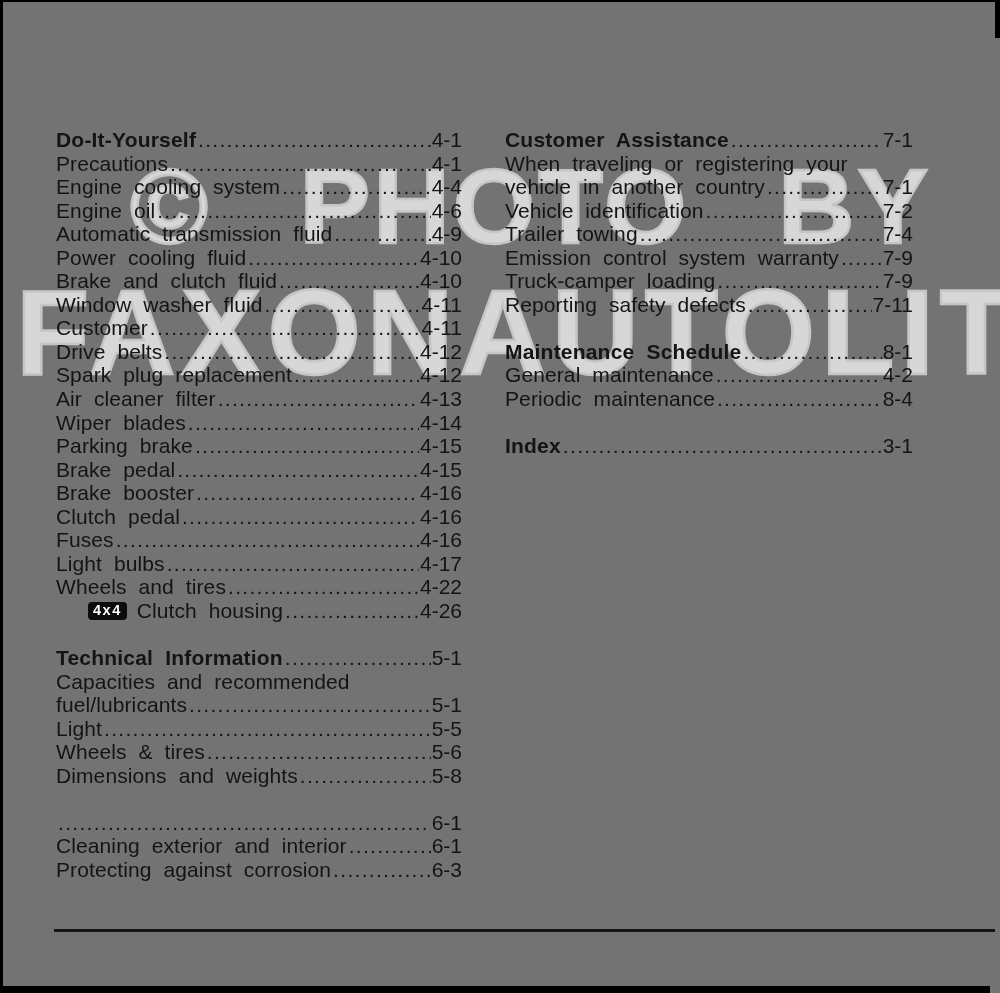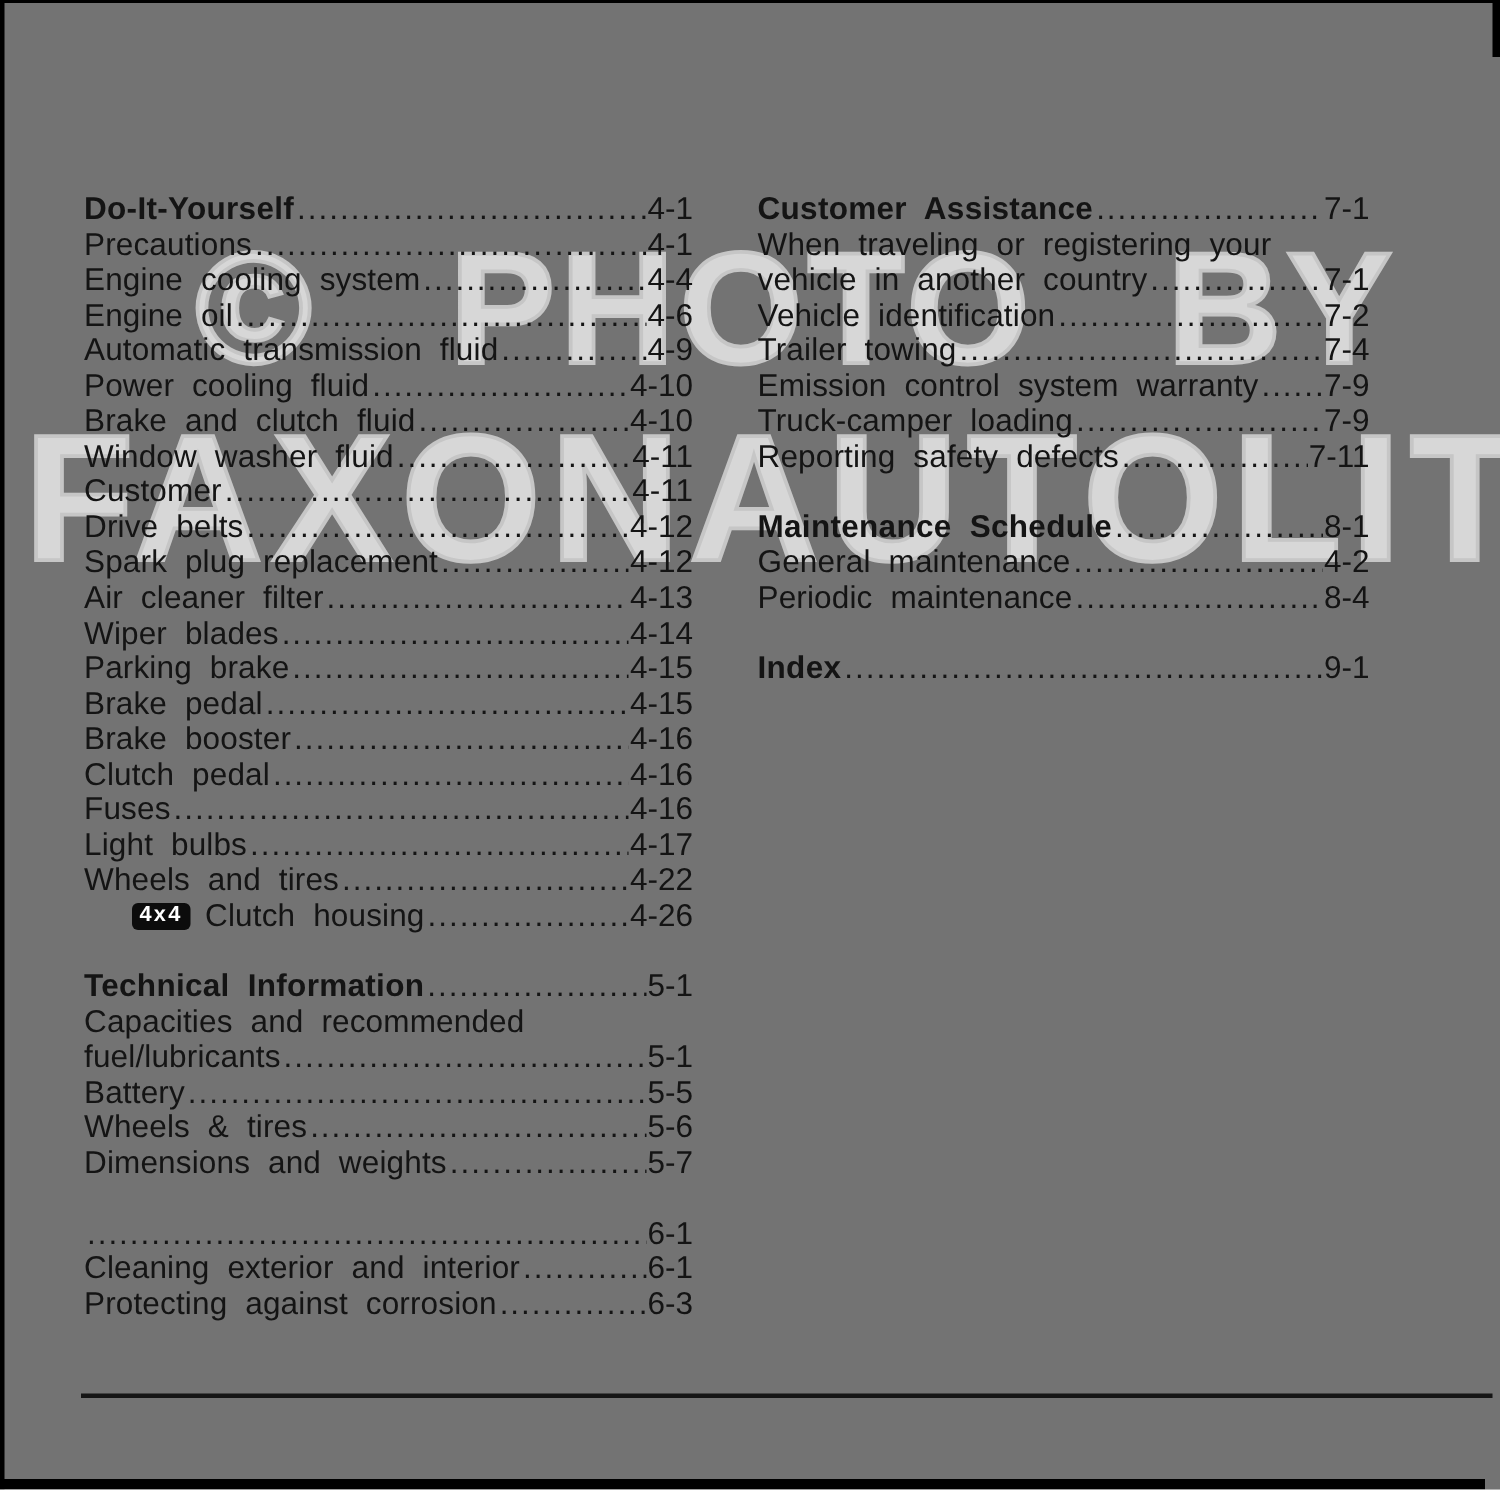--- a/index.html
+++ b/index.html
@@ -194,33 +194,33 @@
         </div>
         <div class="toc-row">
           <span class="entry-label">Capacities and recommended</span>
         </div>
         <div class="toc-row">
           <span class="entry-label">fuel/lubricants</span>
           <span class="dot-leader"></span>
           <span class="page-number">5-1</span>
         </div>
         <div class="toc-row">
-          <span class="entry-label">Battery</span>
+          <span class="entry-label">Light</span>
           <span class="dot-leader"></span>
           <span class="page-number">5-5</span>
         </div>
         <div class="toc-row">
           <span class="entry-label">Wheels &amp; tires</span>
           <span class="dot-leader"></span>
           <span class="page-number">5-6</span>
         </div>
         <div class="toc-row">
           <span class="entry-label">Dimensions and weights</span>
           <span class="dot-leader"></span>
-          <span class="page-number">5-7</span>
+          <span class="page-number">5-8</span>
         </div>
       </div>
       <div class="toc-group">
         <div class="toc-row">
           <span class="dot-leader"></span>
           <span class="page-number">6-1</span>
         </div>
         <div class="toc-row">
           <span class="entry-label">Cleaning exterior and interior</span>
           <span class="dot-leader"></span>
@@ -288,19 +288,19 @@
         <div class="toc-row">
           <span class="entry-label">Periodic maintenance</span>
           <span class="dot-leader"></span>
           <span class="page-number">8-4</span>
         </div>
       </div>
       <div class="toc-group">
         <div class="toc-row">
           <span class="entry-label bold">Index</span>
           <span class="dot-leader"></span>
-          <span class="page-number">9-1</span>
+          <span class="page-number">3-1</span>
         </div>
       </div>
     </div>
 
   <div class="bottom-rule"></div>
 </div>
 
 </body></html>

